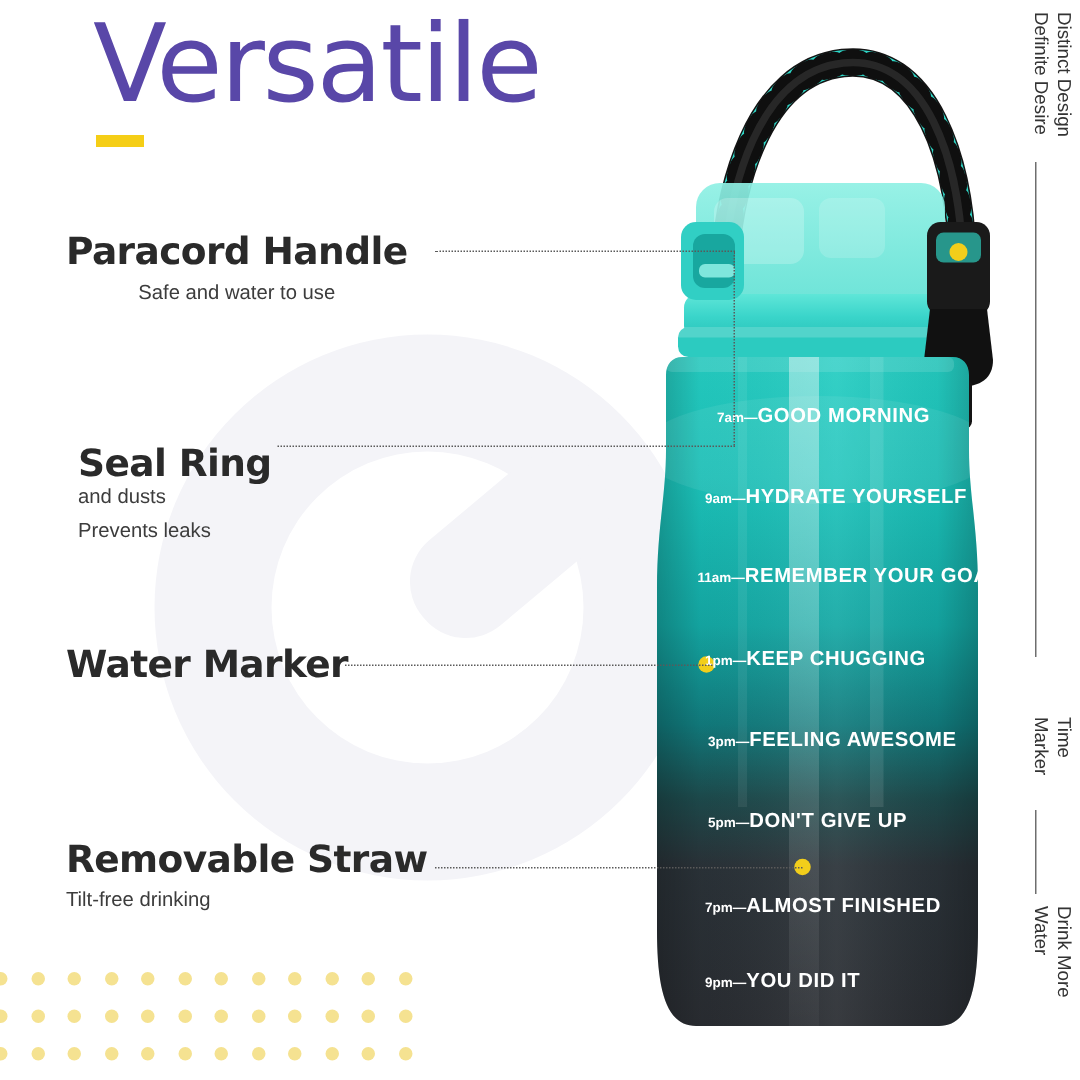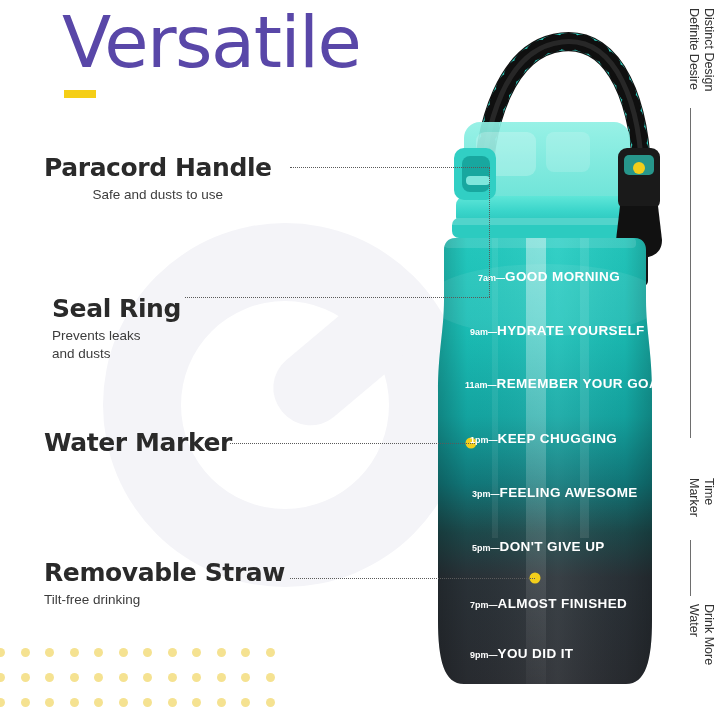--- a/index.html
+++ b/index.html
@@ -120,27 +120,27 @@
 </div>
 
 <div class="leader" id="leader-0"></div>
 <div class="leader-v" id="leader-0v"></div>
 <div class="leader" id="leader-1"></div>
 <div class="leader" id="leader-2"></div>
 <div class="leader" id="leader-3"></div>
 
 <div class="feature" id="feature-0">
   <div class="feature-title">Paracord Handle</div>
-  <div class="feature-sub">Safe and dusts to use</div>
+  <div class="feature-sub">Safe and water to use</div>
 </div>
 
 <div class="feature" id="feature-1">
   <div class="feature-title">Seal Ring</div>
+  <div class="feature-sub" style="margin-top:0">and dusts</div>
   <div class="feature-sub">Prevents leaks</div>
-  <div class="feature-sub" style="margin-top:0">and dusts</div>
 </div>
 
 <div class="feature" id="feature-2">
   <div class="feature-title">Water Marker</div>
 </div>
 
 <div class="feature" id="feature-3">
   <div class="feature-title">Removable Straw</div>
   <div class="feature-sub">Tilt-free drinking</div>
 </div>

